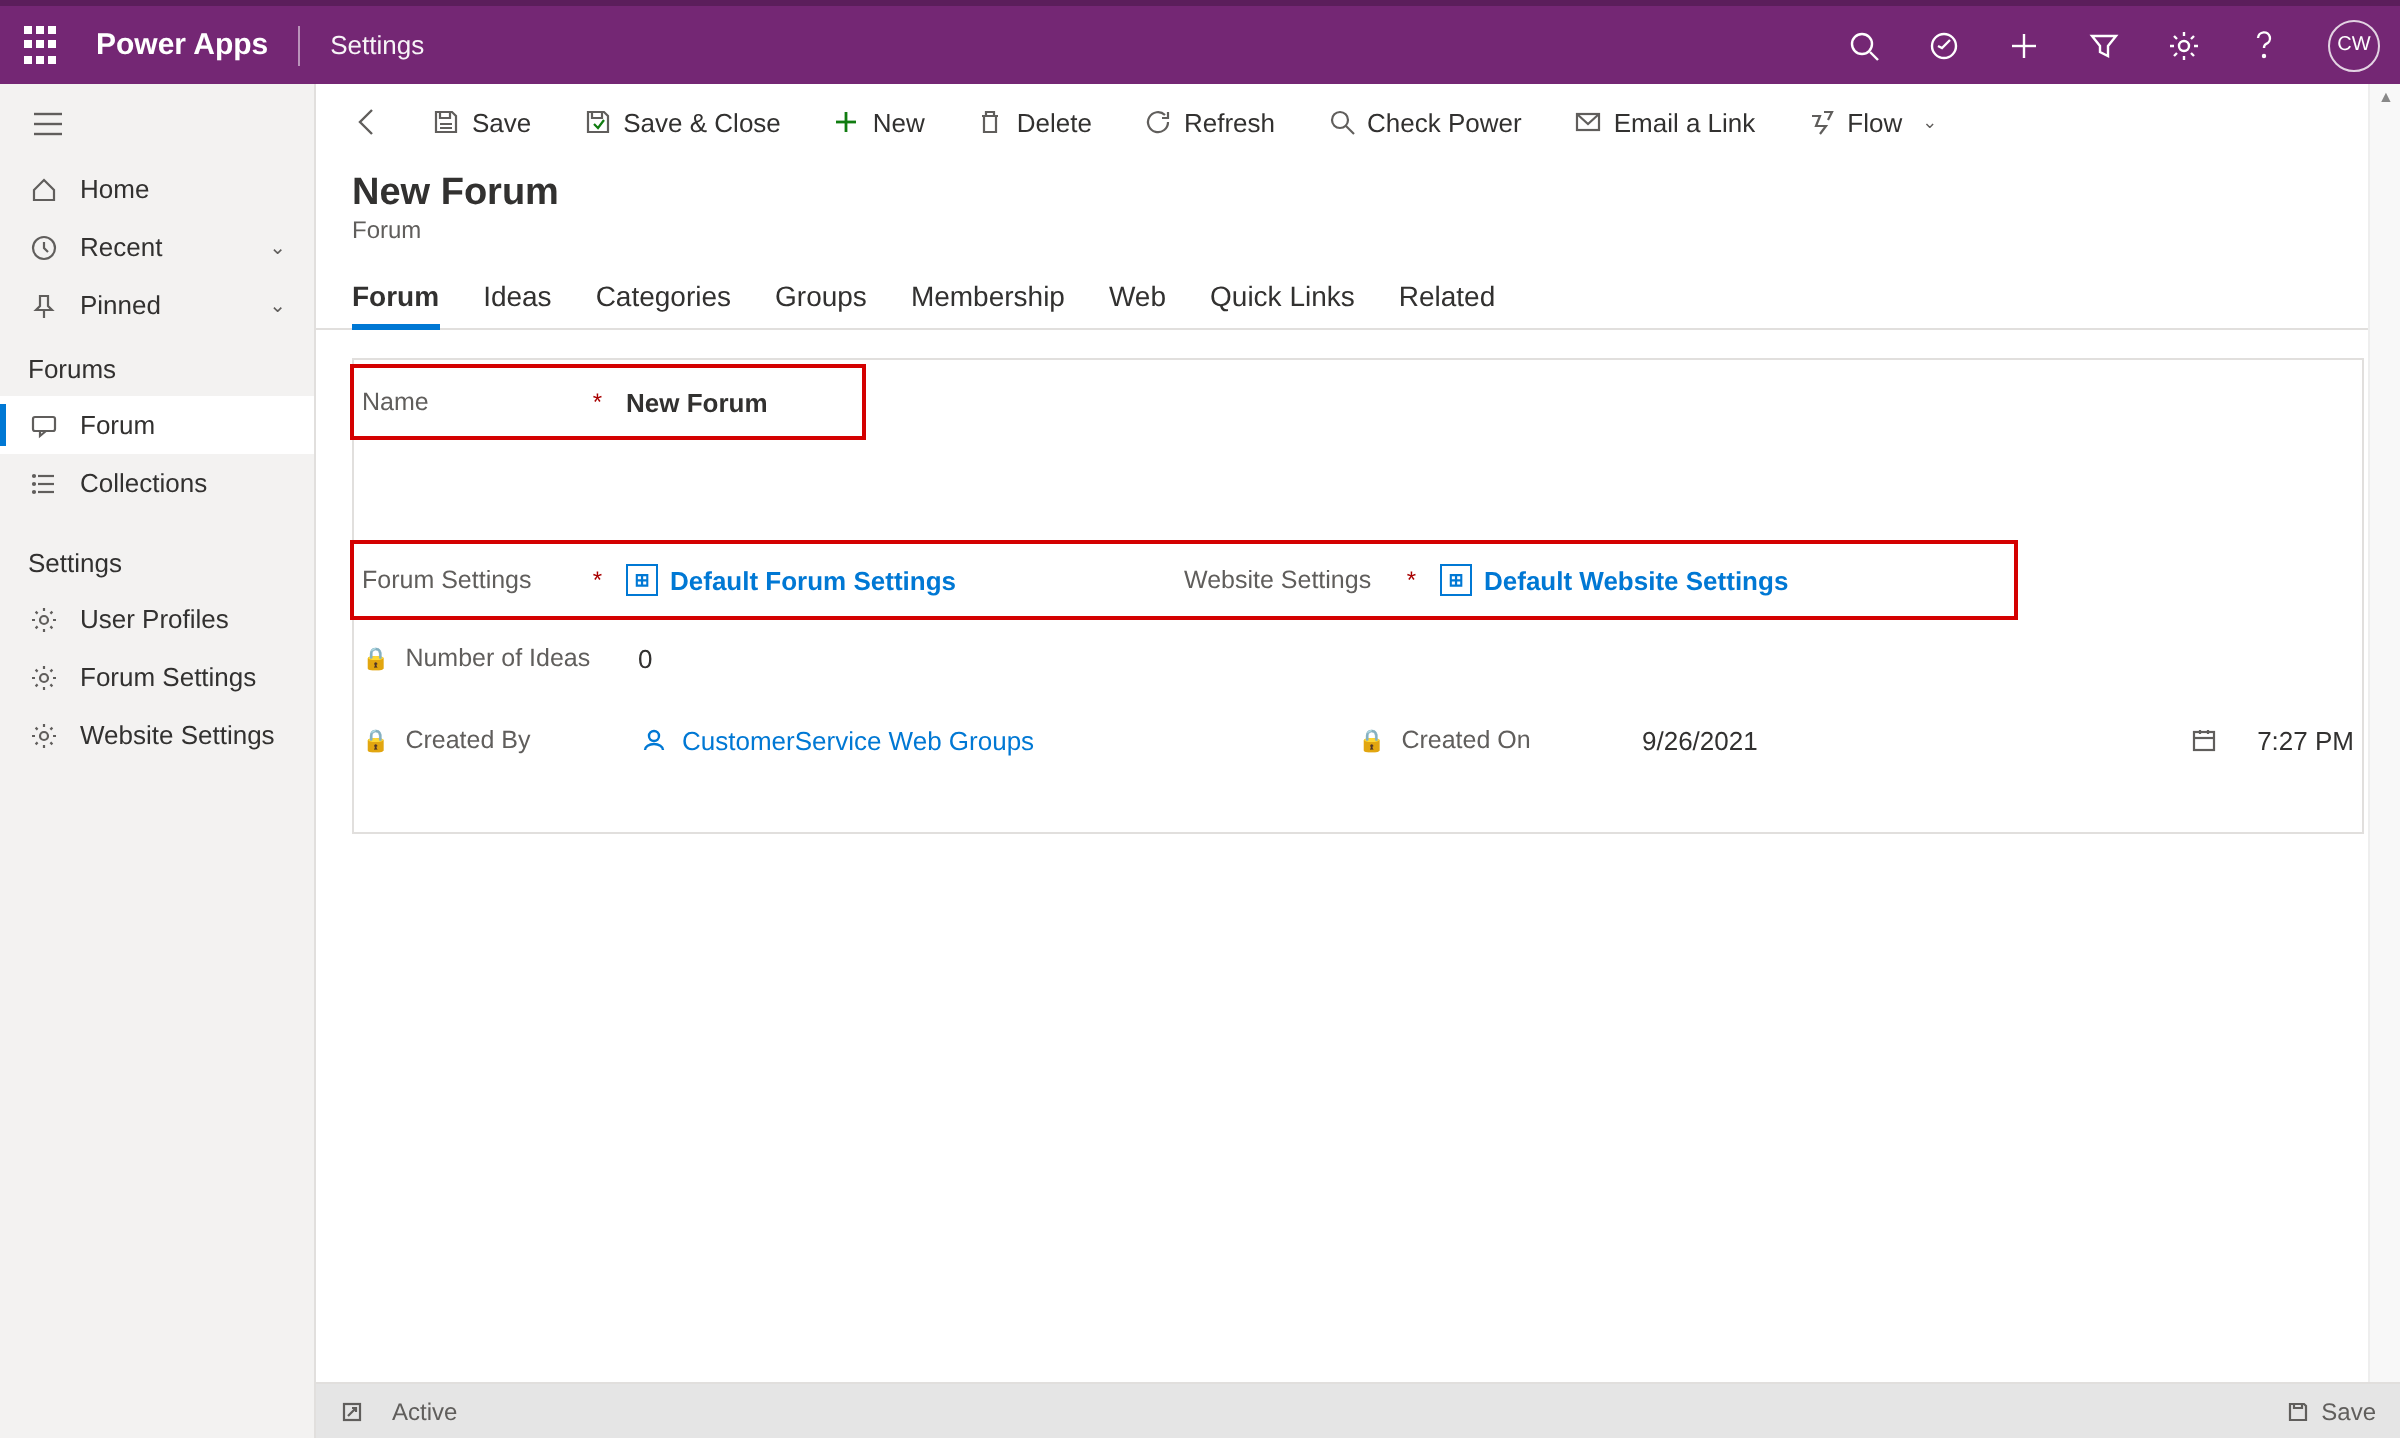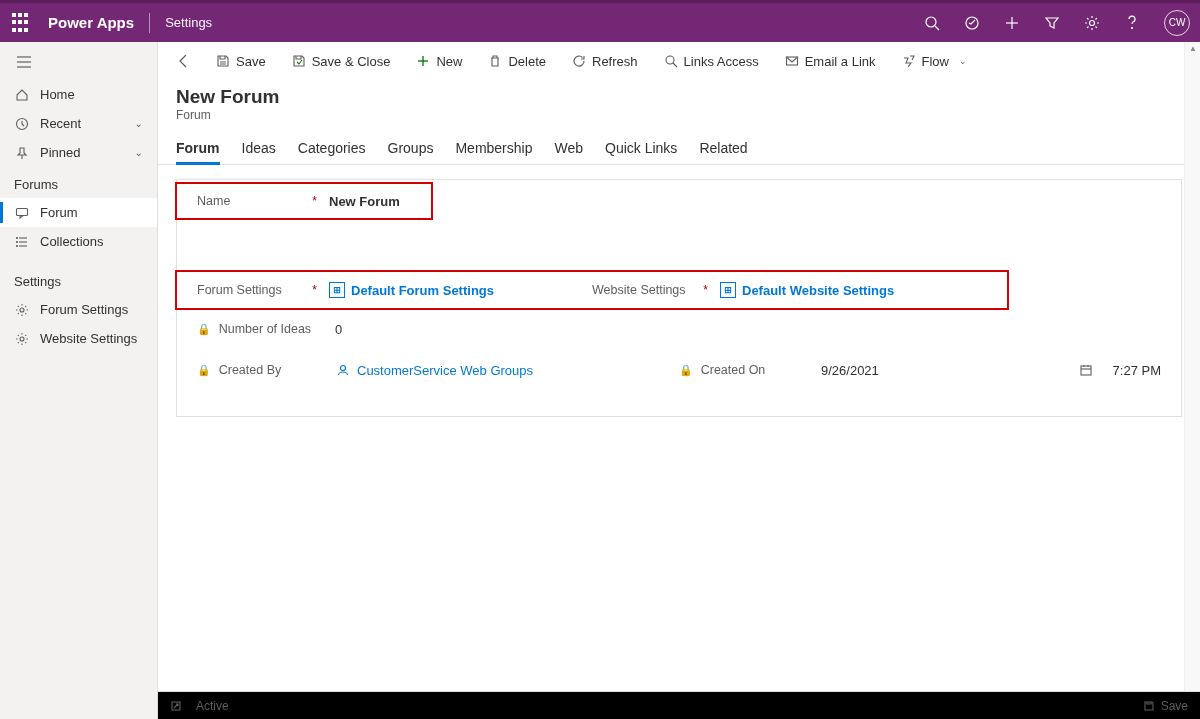--- a/index.html
+++ b/index.html
@@ -48,21 +48,21 @@
 
 
 .tabs { display: flex; gap: 22px; padding: 8px 18px 0; border-bottom: 1px solid #e1dfdd; }
 .tabs .tab { padding: 6px 0 8px; font-size: 14px; cursor: pointer; color: #323130; position: relative; }
 .tabs .tab.active { font-weight: 600; }
 .tabs .tab.active::after { content:''; position:absolute; left:0; right:0; bottom:-1px; height:3px; background:#0078d4; }
 
 
 .formwrap { padding: 14px 18px; overflow:auto; flex:1; }
 .panel { border: 1px solid #e1dfdd; background:#fff; }
-.row { display: flex; align-items: center; min-height: 38px; padding: 0 20px; }
+.row { display: flex; align-items: center; min-height: 38px; padding: 0 4px; }
 .row + .row { border-top: 0; }
 .lbl { width: 126px; font-size: 12.5px; color: #605e5c; display:flex; align-items:center; gap:4px; flex-shrink:0;}
 .req { color: #a80000; font-size: 12px; margin-left:auto; margin-right:6px; }
 .val { font-size: 13px; color: #323130; padding-left: 6px; }
 .val.bold { font-weight: 600; }
 .val.link { color: #0078d4; font-weight: 600; display:flex; align-items:center; gap:6px;}
 .val.link.user { font-weight: 400; }
 .lock { font-size: 11px; color: #605e5c; margin-right: 4px; }
 .row2col { display:flex; }
 .row2col > div { flex:1; display:flex; align-items:center; }
@@ -70,21 +70,21 @@
 .spacer { height: 48px; }
 
 
 .lkicon { width:16px; height:16px; border:1.5px solid #0078d4; display:inline-flex; align-items:center; justify-content:center; font-size:9px; color:#0078d4; }
 .lkicon.user { border:none; font-size:14px; }
 
 
 .calicon { color:#605e5c; margin-left:auto; margin-right:14px; }
 
 
-.statusbar { height: 28px; background: #000000; border-top: 1px solid #e1dfdd; display:flex; align-items:center; padding: 0 12px; font-size: 12px; color:#605e5c; }
+.statusbar { height: 28px; background: #e5e5e5; border-top: 1px solid #e1dfdd; display:flex; align-items:center; padding: 0 12px; font-size: 12px; color:#605e5c; }
 .statusbar .sleft { display:flex; align-items:center; gap:14px; }
 .statusbar .sright { margin-left:auto; display:flex; align-items:center; gap:6px; cursor:pointer; }
 
 
 .scrollhint { position:absolute; right:0; top:0; bottom:28px; width:16px; background:#f8f8f8; border-left:1px solid #eee;}
 .scrollhint .up { position:absolute; top:2px; left:4px; font-size:8px; color:#888;}
 
 svg { display:block; }
 </style>
 </head>
@@ -206,20 +206,29 @@
       <span>Collections</span>
     </div>
     <div class="section" style="margin-top:8px">Settings</div>
     <div class="nav-item">
       <span class="icn">
           <svg width="14" height="14" viewBox="0 0 14 14" fill="none" stroke="#605e5c" stroke-width="1.1">
             <circle cx="7" cy="7" r="2"></circle>
             <path d="M7 1v1.5M7 11.5V13M1 7h1.5M11.5 7H13M2.8 2.8l1 1M10.2 10.2l1 1M11.2 2.8l-1 1M3.8 10.2l-1 1"></path>
           </svg>
         </span>
+      <span>User Profiles</span>
+    </div>
+    <div class="nav-item">
+      <span class="icn">
+          <svg width="14" height="14" viewBox="0 0 14 14" fill="none" stroke="#605e5c" stroke-width="1.1">
+            <circle cx="7" cy="7" r="2"></circle>
+            <path d="M7 1v1.5M7 11.5V13M1 7h1.5M11.5 7H13M2.8 2.8l1 1M10.2 10.2l1 1M11.2 2.8l-1 1M3.8 10.2l-1 1"></path>
+          </svg>
+        </span>
       <span>Forum Settings</span>
     </div>
     <div class="nav-item">
       <span class="icn">
           <svg width="14" height="14" viewBox="0 0 14 14" fill="none" stroke="#605e5c" stroke-width="1.1">
             <circle cx="7" cy="7" r="2"></circle>
             <path d="M7 1v1.5M7 11.5V13M1 7h1.5M11.5 7H13M2.8 2.8l1 1M10.2 10.2l1 1M11.2 2.8l-1 1M3.8 10.2l-1 1"></path>
           </svg>
         </span>
       <span>Website Settings</span>
@@ -276,21 +285,21 @@
           </span>
         <span>Refresh</span>
       </div>
       <div class="cmd">
         <span class="ci">
             <svg width="14" height="14" viewBox="0 0 14 14" fill="none" stroke="#605e5c" stroke-width="1.1">
               <circle cx="6" cy="6" r="4"></circle>
               <line x1="9" y1="9" x2="13" y2="13"></line>
             </svg>
           </span>
-        <span>Links Access</span>
+        <span>Check Power</span>
       </div>
       <div class="cmd">
         <span class="ci">
             <svg width="14" height="14" viewBox="0 0 14 14" fill="none" stroke="#605e5c" stroke-width="1.1">
               <rect x="1.5" y="3" width="11" height="8"></rect>
               <path d="M1.5 3 L7 8 L12.5 3"></path>
             </svg>
           </span>
         <span>Email a Link</span>
       </div>

